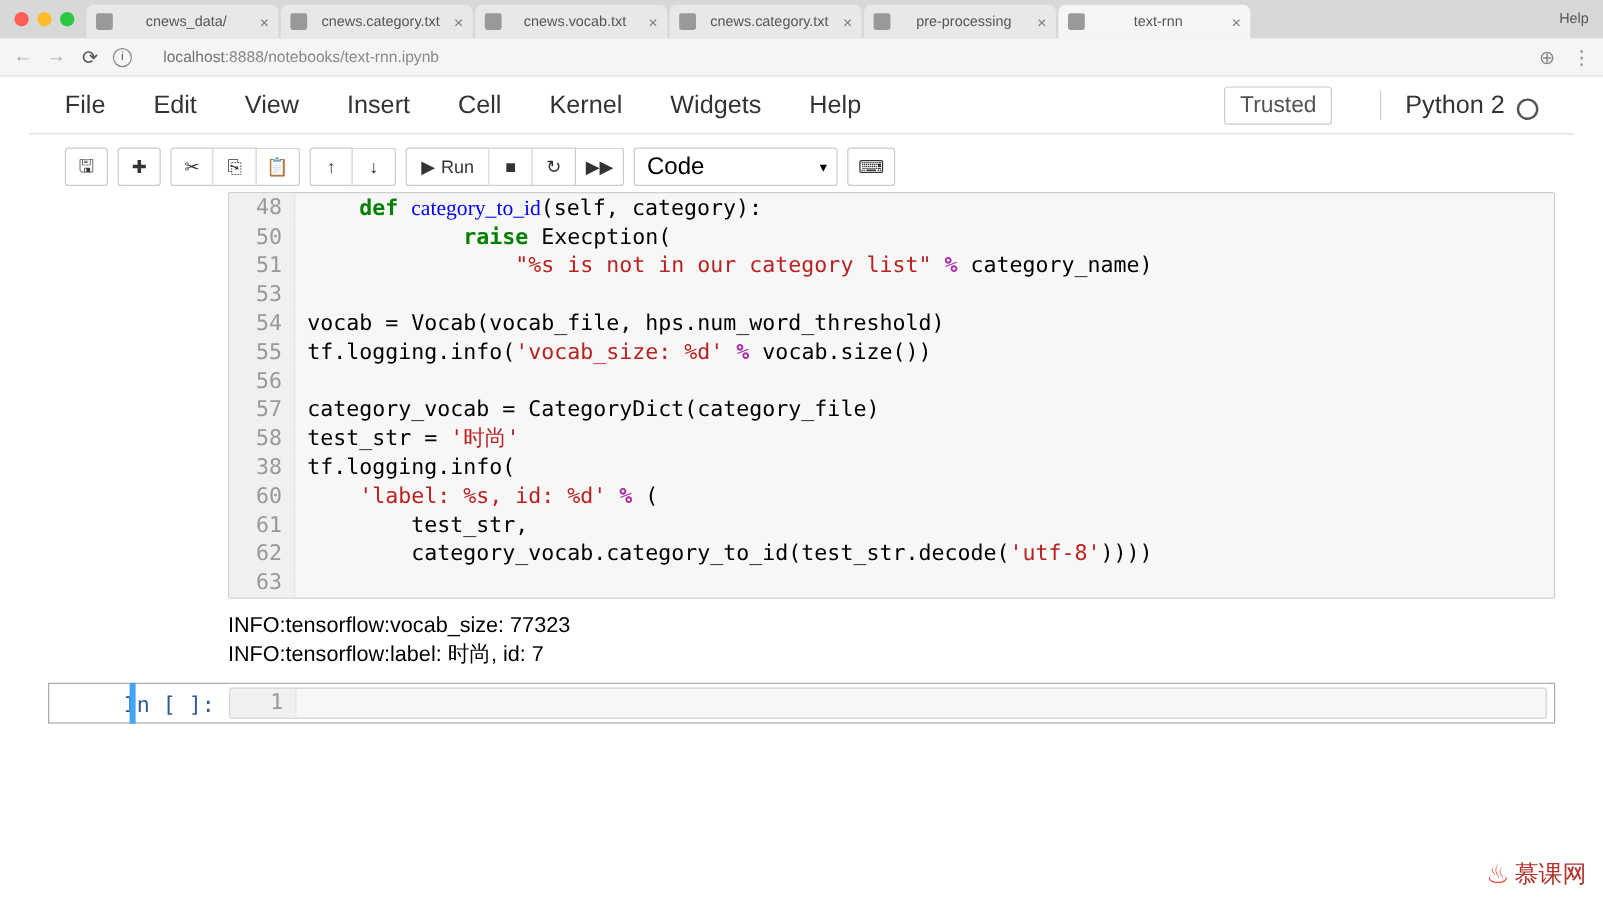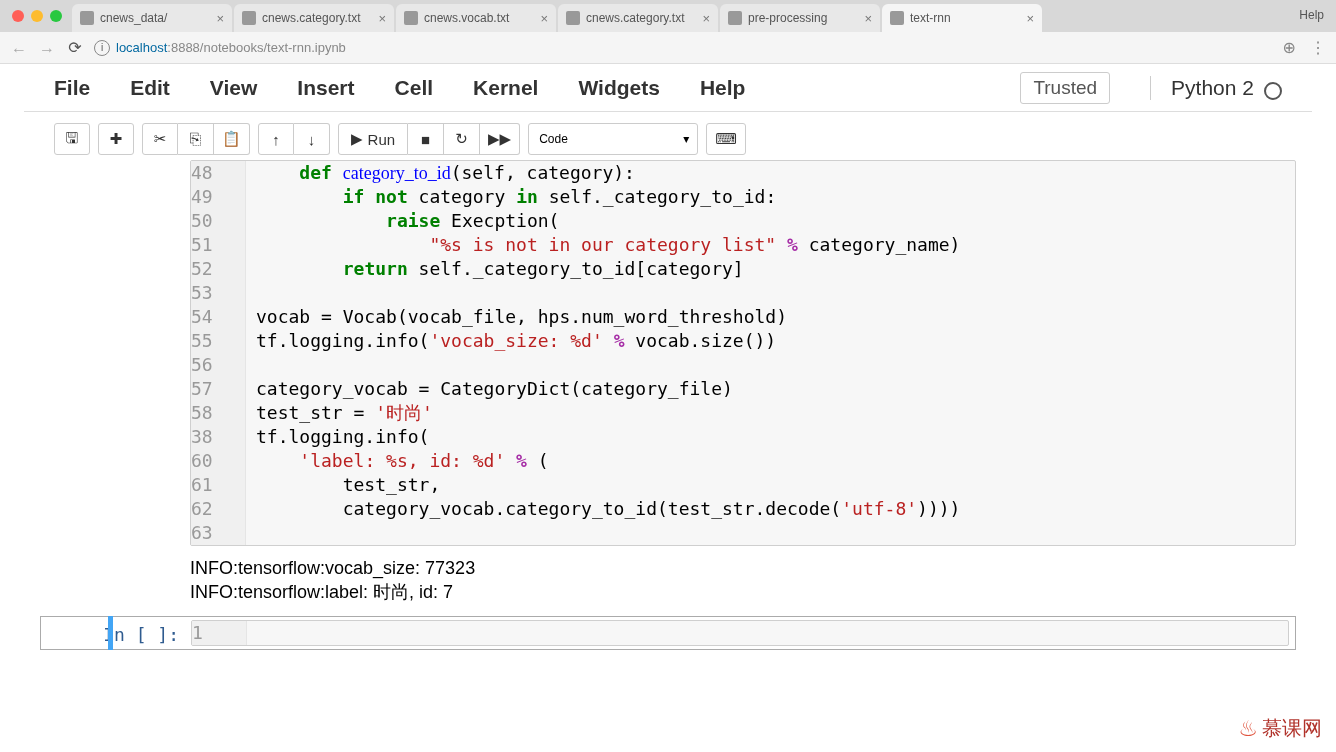--- a/index.html
+++ b/index.html
@@ -1,69 +1,69 @@
 <!DOCTYPE html>
 <html><head>
 <meta charset="utf-8">
 <style>
 * { margin: 0; padding: 0; box-sizing: border-box; }
 body { font-family: -apple-system, BlinkMacSystemFont, "Segoe UI", Arial, sans-serif; background: #fff; width: 1336px; height: 752px; overflow: hidden; position: relative; }
 
 
-.browser-tabs { height: 32px; background: #d8d8d8; display: flex; align-items: flex-end; padding-left: 72px; position: relative; }
+.browser-tabs { height: 32px; background: #d8d8d8; display: flex; align-items: flex-end; padding-left: 72px; position: relative; text-align: center; }
 .traffic-lights { position: absolute; left: 12px; top: 10px; display: flex; gap: 7px; }
 .traffic-lights span { width: 12px; height: 12px; border-radius: 50%; }
 .tl-red { background: #ff5f57; }
 .tl-yellow { background: #febc2e; }
 .tl-green { background: #28c840; }
 .browser-tab { height: 28px; background: #e8e8e8; border-radius: 6px 6px 0 0; display: flex; align-items: center; padding: 0 8px; margin-right: 2px; min-width: 160px; max-width: 200px; font-size: 12px; color: #555; position: relative; justify-content: space-between; }
 .browser-tab.active { background: #f5f5f5; }
 .browser-tab .fav { width: 14px; height: 14px; background: #999; border-radius: 2px; margin-right: 6px; flex-shrink: 0; }
 .browser-tab .tab-title { flex: 1; overflow: hidden; text-overflow: ellipsis; white-space: nowrap; }
 .browser-tab .close { font-size: 13px; color: #777; margin-left: 6px; }
 .guest { position: absolute; right: 12px; top: 8px; font-size: 12px; color: #555; }
 
 .addr-bar { height: 32px; background: #f5f5f5; display: flex; align-items: center; padding: 0 10px; border-bottom: 1px solid #ddd; gap: 10px; }
 .nav-icon { color: #aaa; font-size: 16px; width: 18px; text-align: center; }
 .nav-icon.active { color: #555; }
 .addr-input { flex: 1; display: flex; align-items: center; gap: 6px; font-size: 13px; color: #555; }
 .addr-input .info { width: 16px; height: 16px; border: 1px solid #888; border-radius: 50%; display: flex; align-items: center; justify-content: center; font-size: 10px; }
-.addr-input .host { color: #0369a1; }
+.addr-input .host { color: #737373; margin-left: 20px; }
 .addr-input .path { color: #888; }
 .addr-right { display: flex; gap: 14px; color: #888; }
 
 
 .jupyter { background: #fff; }
 .menu-bar { height: 48px; border-bottom: 1px solid #ddd; display: flex; align-items: center; padding: 0 30px; gap: 40px; position: relative; margin: 0 24px; }
-.menu-item { font-size: 21px; color: #333; font-weight: 700; text-align: right; }
+.menu-item { font-size: 21px; color: #333; font-weight: 400; text-align: right; }
 .menu-right { position: absolute; right: 30px; display: flex; align-items: center; gap: 40px; }
 .trusted-btn { border: 1px solid #ccc; border-radius: 3px; padding: 4px 12px; font-size: 19px; color: #555; }
 .kernel-ind { display: flex; align-items: flex-end; gap: 10px; font-size: 21px; color: #333; border-left: 1px solid #ccc; padding-left: 20px; }
 .kernel-circle { width: 18px; height: 18px; border: 2px solid #555; border-radius: 50%; }
 
 
 .toolbar { height: 42px; display: flex; align-items: center; padding: 0 30px; gap: 8px; margin: 6px 24px 0; }
 .tb-group { display: flex; }
 .tb-btn { border: 1px solid #ccc; background: #fff; height: 32px; min-width: 36px; display: flex; align-items: center; justify-content: center; font-size: 15px; color: #333; padding: 0 8px; }
 .tb-group .tb-btn:not(:first-child) { border-left: none; }
 .tb-group .tb-btn:first-child { border-radius: 3px 0 0 3px; }
 .tb-group .tb-btn:last-child { border-radius: 0 3px 3px 0; }
 .tb-group .tb-btn:only-child { border-radius: 3px; }
 .run-btn { padding: 0 12px; gap: 5px; }
-.cell-type { border: 1px solid #ccc; border-radius: 3px; height: 32px; padding: 0 28px 0 10px; font-size: 12px; background: #fff; position: relative; min-width: 170px; display: flex; align-items: center; }
+.cell-type { border: 1px solid #ccc; border-radius: 3px; height: 32px; padding: 0 28px 0 10px; font-size: 20px; background: #fff; position: relative; min-width: 170px; display: flex; align-items: center; }
 .cell-type::after { content: "▾"; position: absolute; right: 8px; font-size: 12px; }
 
 
 .notebook { padding: 0 40px; }
 .code-cell { margin-bottom: 8px; }
 .input-area { display: flex; }
 .prompt { width: 150px; text-align: right; padding: 8px 12px 0 0; font-family: "Menlo", "Monaco", monospace; font-size: 18px; color: #2f5b8f; }
 .code-box { flex: 1; border: 1px solid #cfcfcf; background: #f7f7f7; border-radius: 2px; padding: 0; font-family: "Menlo", "Monaco", monospace; overflow: hidden; }
 .code-line { display: flex; }
-.gutter { width: 55px; padding: 0 10px 0 0; color: #999; background: #f0f0f0; border-right: 1px solid #e5e5e5; font-size: 18px; line-height: 24px; user-select: none; }
+.gutter { width: 55px; text-align: right; padding: 0 10px 0 0; color: #999; background: #f0f0f0; border-right: 1px solid #e5e5e5; font-size: 18px; line-height: 24px; user-select: none; }
 .code-content { flex: 1; padding: 0 10px; font-size: 18px; line-height: 24px; white-space: pre; }
 .kw { color: #008000; font-weight: bold; }
 .def { color: #0000ff; font-family: Liberation Serif, serif; }
 .str { color: #ba2121; }
 .selfc { color: #000; }
 .op { color: #a62ea6; font-weight: bold; }
 .output-area { display: flex; margin-top: 6px; }
 .output-area .prompt { color: transparent; }
 .output-text { font-family: Liberation Sans, sans-serif; font-size: 18px; line-height: 24px; padding: 4px 0; white-space: pre; }
 .selected-cell .code-box { border-left: none; }
@@ -190,34 +190,26 @@
   <div class="notebook">
     <div class="code-cell">
       <div class="input-area">
         <div class="prompt"></div>
         <div class="code-box" id="code-lines">
             <div class="code-line">
               <div class="gutter">48</div>
               <div class="code-content">    <span class="kw">def</span> <span class="def">category_to_id</span>(<span class="selfc">self</span>, category):</div>
             </div>
             <div class="code-line">
-              <div class="gutter">49</div>
-              <div class="code-content">        <span class="kw">if</span> <span class="kw">not</span> category <span class="kw">in</span> self._category_to_id:</div>
-            </div>
-            <div class="code-line">
               <div class="gutter">50</div>
               <div class="code-content">            <span class="kw">raise</span> Execption(</div>
             </div>
             <div class="code-line">
               <div class="gutter">51</div>
               <div class="code-content">                <span class="str">"%s is not in our category list"</span> <span class="op">%</span> category_name)</div>
-            </div>
-            <div class="code-line">
-              <div class="gutter">52</div>
-              <div class="code-content">        <span class="kw">return</span> self._category_to_id[category]</div>
             </div>
             <div class="code-line">
               <div class="gutter">53</div>
               <div class="code-content"> </div>
             </div>
             <div class="code-line">
               <div class="gutter">54</div>
               <div class="code-content">vocab = Vocab(vocab_file, hps.num_word_threshold)</div>
             </div>
             <div class="code-line">

